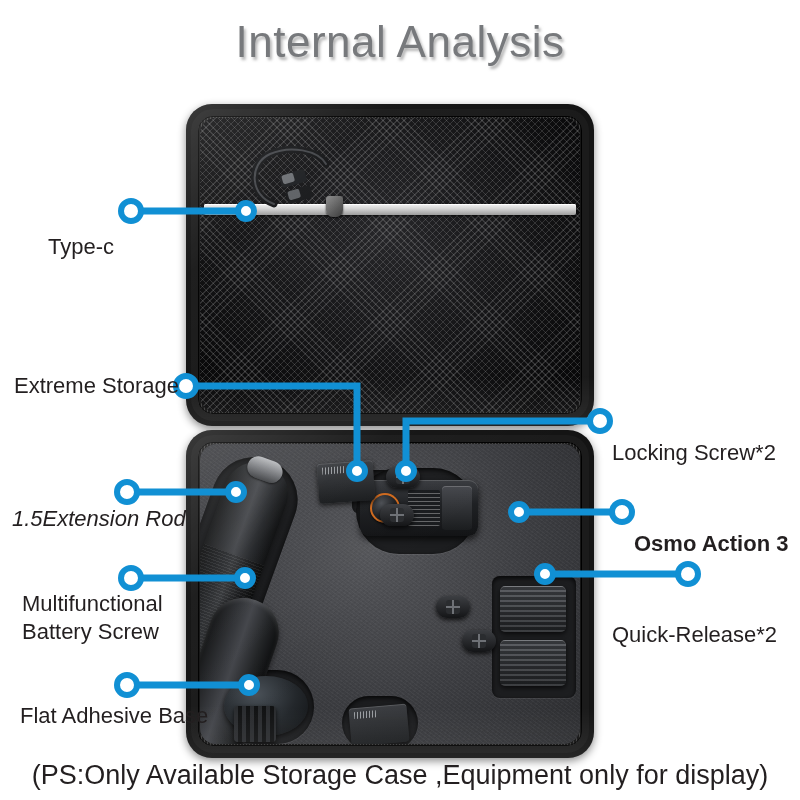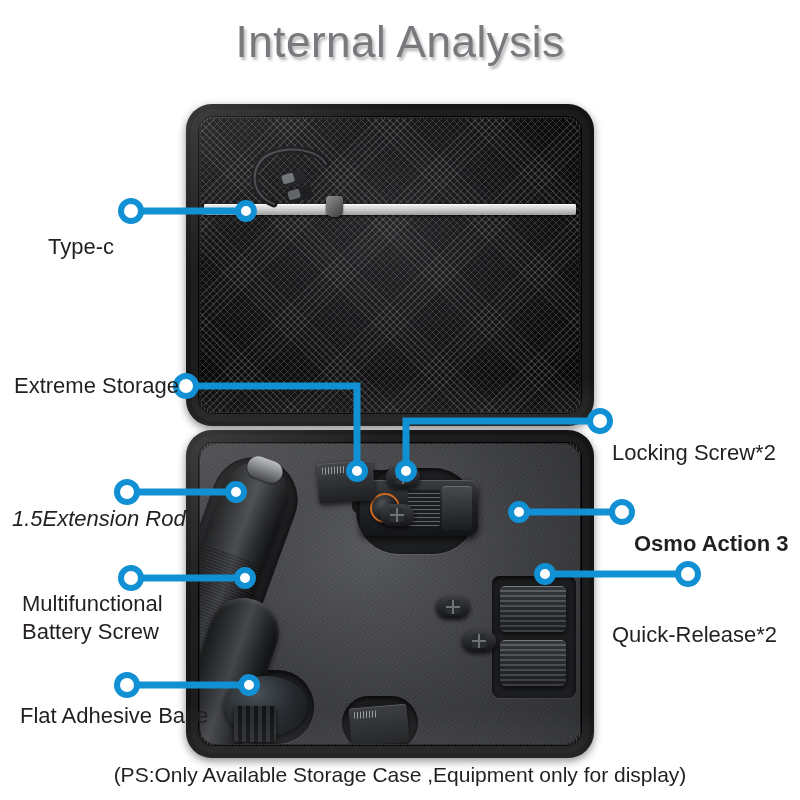--- a/index.html
+++ b/index.html
@@ -368,21 +368,21 @@
   
   #label-extension-rod { z-index: 9; }
 
   
   #footnote {
     position: absolute;
     left: 0;
     top: 760px;
     width: 800px;
     text-align: center;
-    font-size: 21px;
+    font-size: 27px;
     line-height: 30px;
     color: #231f20;
     white-space: nowrap;
   }
 </style>
 </head>
 <body>
 
 <div id="page-title">Internal Analysis</div>
 

